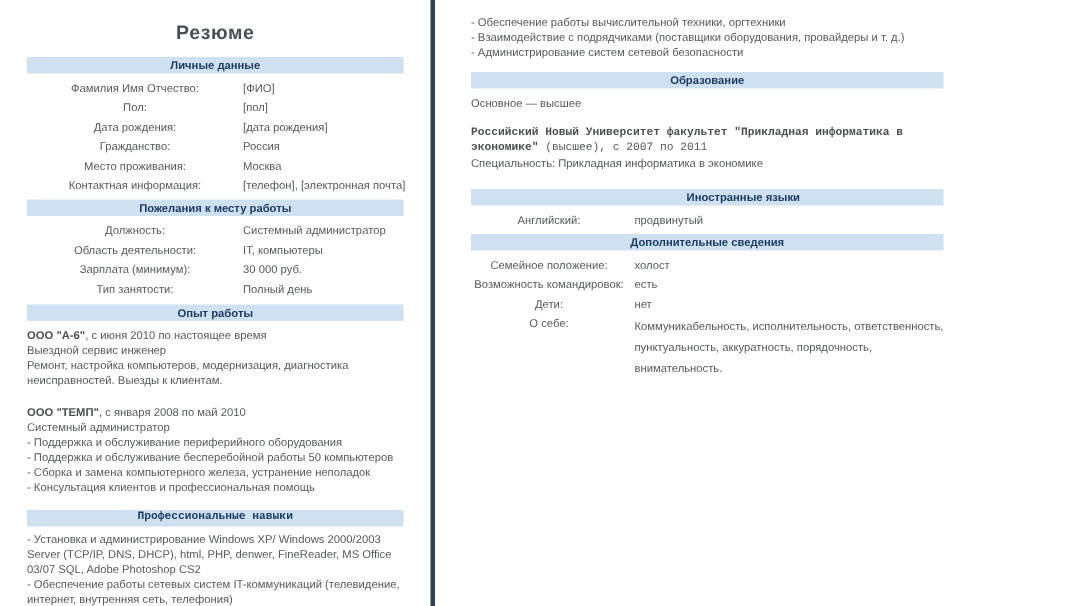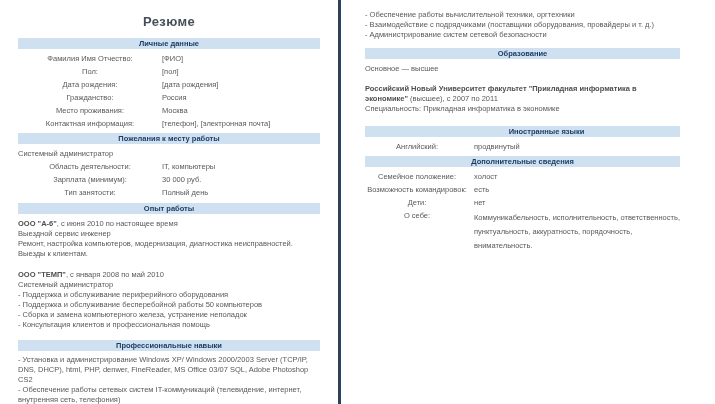--- a/index.html
+++ b/index.html
@@ -6,21 +6,21 @@
   .canvas {
     width:715px; height:404px;
     display:flex;
     background:#ffffff;
     font-family:"Liberation Sans", sans-serif;
     font-size:7.5px;
     color:var(--body-text, #58595b);
     overflow:hidden;
   }
   .page { box-sizing:border-box; background:#ffffff; }
-  .page-left  { width:338px; padding:0 18px 0 18px; }
+  .page-left  { width:287px; padding:0 18px 0 18px; }
   .page-right { width:353px; padding:10px 14px 0 24px; }
   .divider { width:3px; height:404px; background:var(--divider, #2e4257); }
 
   .doc-title {
     margin:14px 0 9px 0;
     text-align:center;
     font-size:13px; font-weight:bold;
     color:#454f5a;
     letter-spacing:0.4px;
   }
@@ -38,21 +38,21 @@
   .page-right .row .lbl { width:104px; }
   .page-right .row .val { margin-left:5px; }
   .row.multi .val { white-space:normal; line-height:14px; padding-top:2px; }
 
   .line { line-height:10px; }
   .para { line-height:10px; }
   .b { font-weight:bold; color:#4d4e50; }
   .mt4 { margin-top:4px; }
   .mt5 { margin-top:5px; }
   .mt8 { margin-top:8px; }
-  .mt10 { margin-top:10px; }
+  .mt10 { margin-top:10px;font-family:Liberation Mono, monospace; }
   .mt11 { margin-top:11px; }
   .mt12 { margin-top:12px;padding-left:48px; }
 </style>
 </head>
 <body>
 
 <div class="canvas">
 
   <div class="page page-left">
     <div class="doc-title">Резюме</div>
@@ -81,20 +81,21 @@
       </div>
       <div class="row">
         <div class="lbl">Контактная информация:</div>
         <div class="val">[телефон], [электронная почта]</div>
       </div>
     </div>
 
     <div class="band">Пожелания к месту работы</div>
     <div>
       <div class="row">
+        <div class="lbl">Должность:</div>
         <div class="val">Системный администратор</div>
       </div>
       <div class="row">
         <div class="lbl">Область деятельности:</div>
         <div class="val">IT, компьютеры</div>
       </div>
       <div class="row">
         <div class="lbl">Зарплата (минимум):</div>
         <div class="val">30 000 руб.</div>
       </div>

